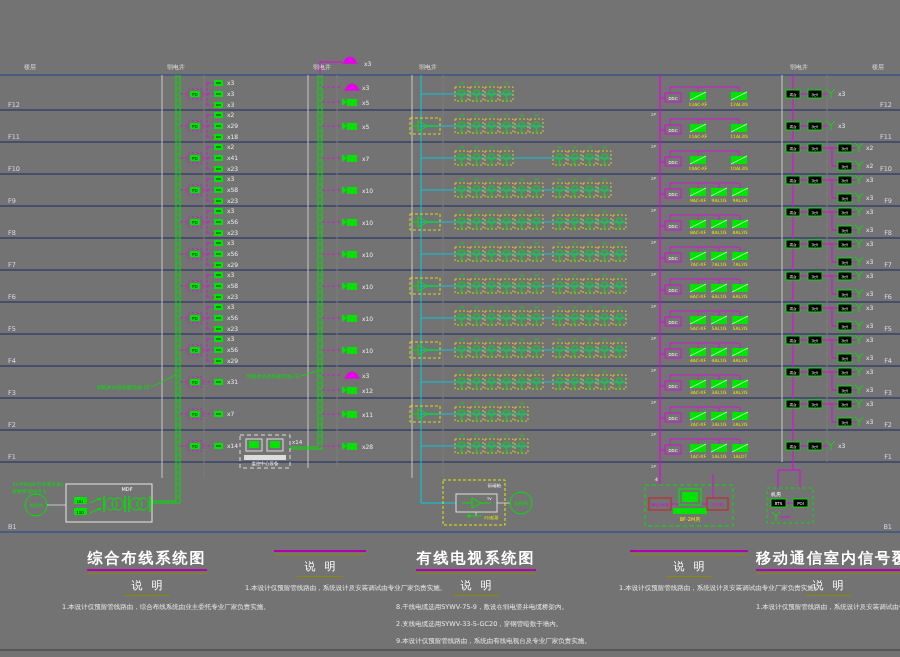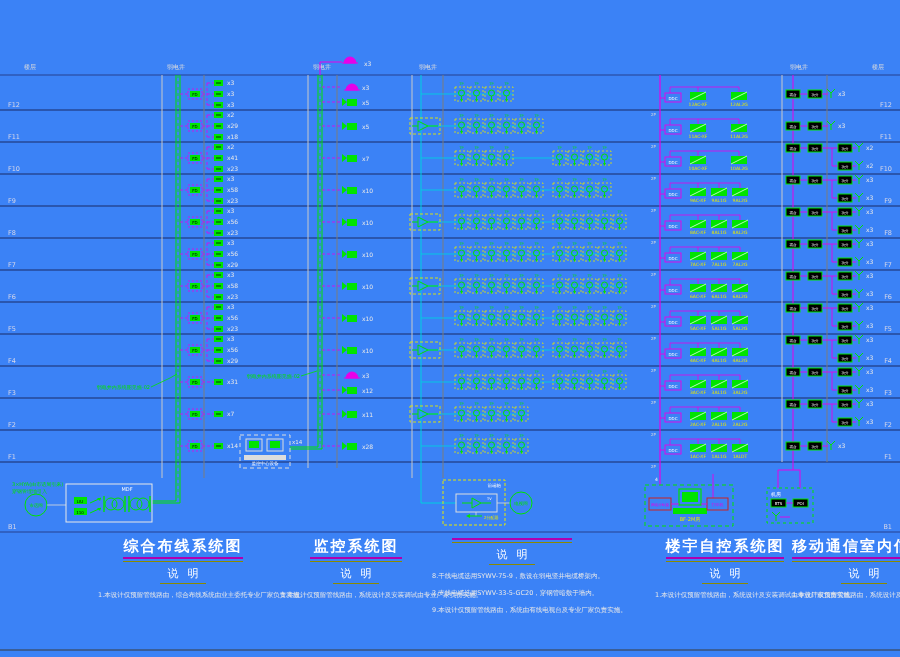--- a/index.html
+++ b/index.html
@@ -1,21 +1,21 @@
 <!DOCTYPE html>
 <html><head>
 <meta charset="utf-8">
 <style>
   html,body{margin:0;padding:0;background:#000;}
-  .stage{position:relative;width:900px;height:657px;background:#3b82f6;overflow:hidden;
+  .stage{position:relative;width:900px;height:657px;background:#737373;overflow:hidden;
          font-family:"DejaVu Sans",sans-serif;}
   #cad{position:absolute;left:0;top:0;}
   #cad text{font-family:"DejaVu Sans",sans-serif;}
   .titles{position:absolute;left:0;top:537px;width:900px;height:120px;}
-  .tblock{position:absolute;top:0;text-align:center;color:#fff;margin-left:36px;}
+  .tblock{position:absolute;top:12px;text-align:center;color:#fff;}
   .ttitle{font-size:15px;font-weight:bold;letter-spacing:2px;white-space:nowrap;}
   .u1{height:2px;background:#b000b0;margin:1px auto 0;}
   .u2{height:1px;background:#8a8a00;margin:2px auto 0;}
   .theading{font-size:11px;font-weight:normal;letter-spacing:9px;padding-left:9px;margin-top:4px;}
   .u3{width:46px;height:1px;background:#8a8a00;margin:2px auto 0;}
   .tnote{font-size:6.5px;color:#e8e8e8;margin-top:6px;line-height:11px;white-space:nowrap;}
   .clip{overflow:hidden;}
 </style>
 </head>
 <body>
@@ -1416,38 +1416,37 @@
   <div class="titles">
     <div class="tblock" style="left:62px;width:170px">
       <div class="ttitle">综合布线系统图</div>
       <div class="u1" style="width:120px"></div>
       <div class="u2" style="width:120px"></div>
       <div class="theading">说明</div>
       <div class="u3"></div>
       <div class="tnote">1.本设计仅预留管线路由，综合布线系统由业主委托专业厂家负责实施。</div>
     </div>
     <div class="tblock" style="left:245px;width:150px">
-      <div class="ttitle">监控系统图</div>
       <div class="u1" style="width:92px"></div>
       <div class="u2" style="width:92px"></div>
       <div class="theading">说明</div>
       <div class="u3"></div>
       <div class="tnote">1.本设计仅预留管线路由，系统设计及安装调试由专业厂家负责实施。</div>
     </div>
     <div class="tblock" style="left:396px;width:160px">
+      <div class="ttitle">有线电视系统图</div>
       <div class="u1" style="width:120px"></div>
       <div class="u2" style="width:120px"></div>
       <div class="theading">说明</div>
       <div class="u3"></div>
       <div class="tnote">8.干线电缆选用SYWV-75-9，敷设在弱电竖井电缆桥架内。</div>
       <div class="tnote">2.支线电缆选用SYWV-33-5-GC20，穿钢管暗敷于墙内。</div>
       <div class="tnote">9.本设计仅预留管线路由，系统由有线电视台及专业厂家负责实施。</div>
     </div>
     <div class="tblock" style="left:619px;width:140px">
-      <div class="ttitle">楼宇自控系统图</div>
       <div class="u1" style="width:118px"></div>
       <div class="u2" style="width:118px"></div>
       <div class="theading">说明</div>
       <div class="u3"></div>
       <div class="tnote">1.本设计仅预留管线路由，系统设计及安装调试由专业厂家负责实施。</div>
     </div>
     <div class="tblock clip" style="left:756px;width:144px">
       <div class="ttitle" style="text-align:left">移动通信室内信号覆盖系统</div>
       <div class="u1" style="width:144px"></div>
       <div class="u2" style="width:144px"></div>

